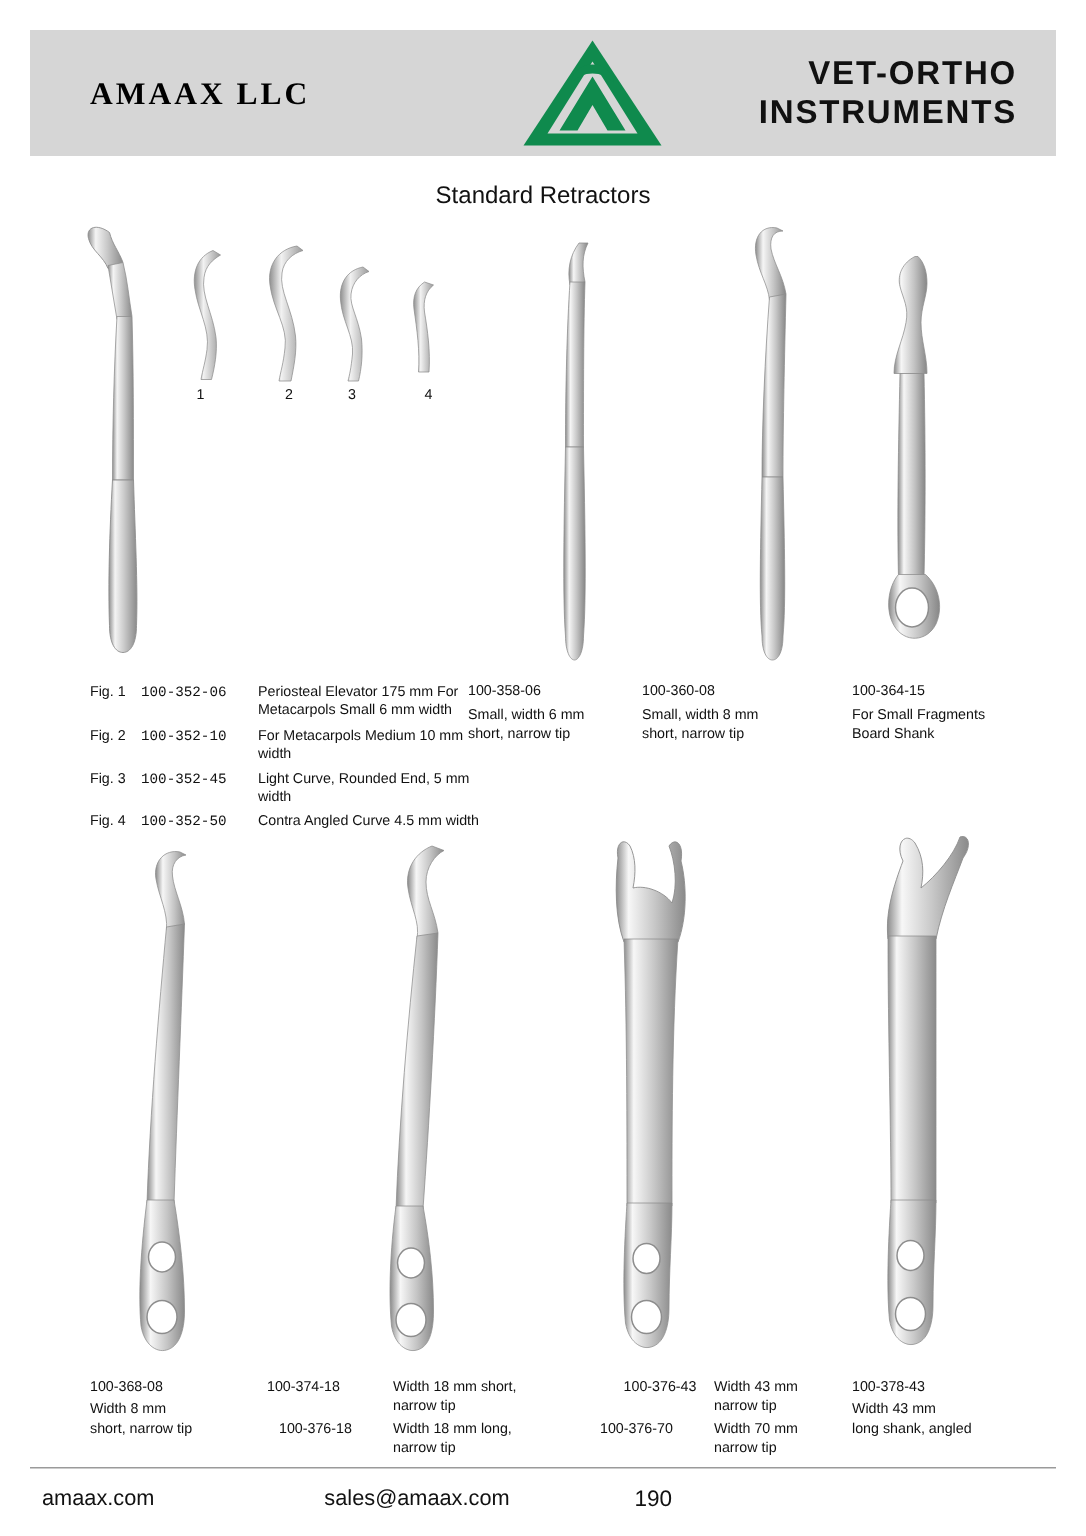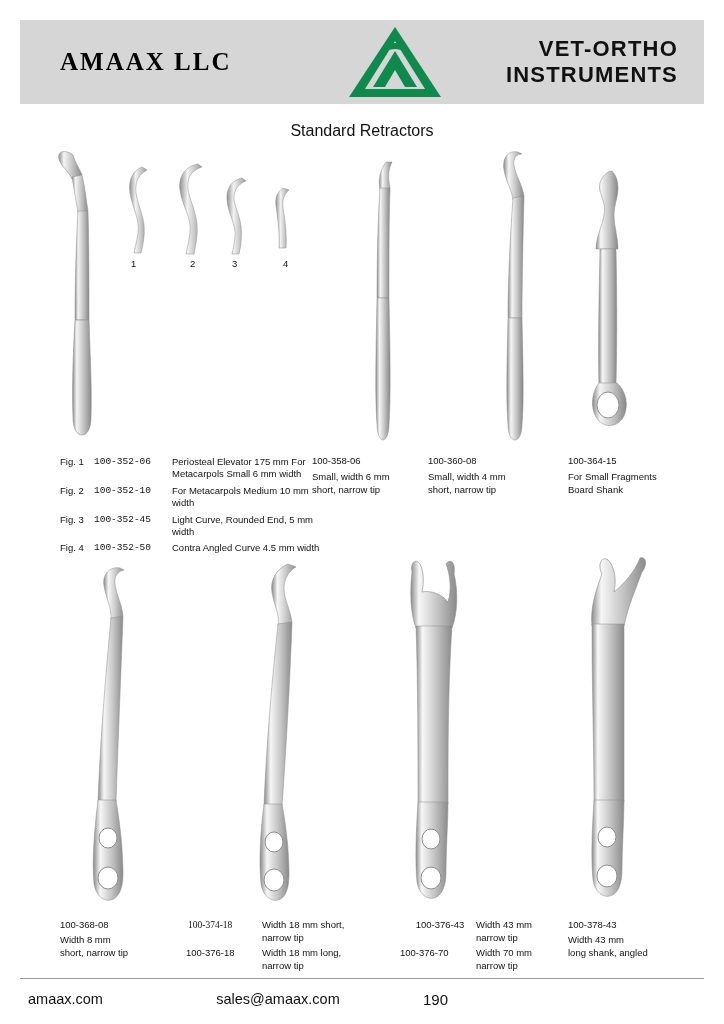--- a/index.html
+++ b/index.html
@@ -29,21 +29,21 @@
     top: 20px;
     width: 684px;
     height: 84px;
     background: #d6d6d6;
     display: flex;
     align-items: center;
   }
   .brand {
     font-family: "Liberation Serif", serif;
     font-weight: bold;
-    font-size: 25px;
+    font-size: 21px;
     letter-spacing: 2px;
     color: #000;
     padding-left: 40px;
     width: 280px;
   }
   .logo-wrap {
     width: 110px;
     display: flex;
     justify-content: center;
     align-items: center;
@@ -288,21 +288,21 @@
         </tr>
       </tbody>
     </table>
   </div>
 
   <div class="lbl" style="left:312px; top:455px; width:110px;">100-358-06</div>
   <div class="lbl" style="left:312px; top:471px; width:110px;">Small, width 6 mm
 short, narrow tip</div>
 
   <div class="lbl" style="left:428px; top:455px; width:120px;">100-360-08</div>
-  <div class="lbl" style="left:428px; top:471px; width:120px;">Small, width 4 mm
+  <div class="lbl" style="left:428px; top:471px; width:120px;">Small, width 8 mm
 short, narrow tip</div>
 
   <div class="lbl" style="left:568px; top:455px; width:130px;">100-364-15</div>
   <div class="lbl" style="left:568px; top:471px; width:130px;">For Small Fragments
 Board Shank</div>
 
   <div class="inst" style="left:78px; top:562px;">
     <svg width="80" height="345" viewBox="0 0 80 345">
       <defs>
         <linearGradient id="g4" x1="0" y1="0" x2="1" y2="0">
@@ -365,21 +365,21 @@
       <path d="M32 250 C30 280 29 310 31 330 C33 342 41 348 48 346 C56 344 60 334 60 320 C60 296 62 272 62 250 Z" fill="url(#g5)" stroke="#8c8c8c" stroke-width="0.5"></path>
       <ellipse cx="45" cy="287" rx="9" ry="10" fill="#ffffff" stroke="#8d8d8d" stroke-width="1"></ellipse>
       <ellipse cx="45" cy="326" rx="10" ry="11" fill="#ffffff" stroke="#8d8d8d" stroke-width="1"></ellipse>
     </svg>
   </div>
 
   <div class="lbl" style="left:60px; top:919px; width:120px;">100-368-08</div>
   <div class="lbl" style="left:60px; top:934px; width:120px;">Width 8 mm
 short, narrow tip</div>
 
-  <div class="lbl" style="left:188px; top:919px; width:80px;font-family:Liberation Serif, serif;">100-374-18</div>
+  <div class="lbl" style="left:178px; top:919px; width:80px;">100-374-18</div>
   <div class="lbl" style="left:262px; top:919px; width:110px;">Width 18 mm short,
 narrow tip</div>
   <div class="lbl" style="left:186px; top:947px; width:80px;">100-376-18</div>
   <div class="lbl" style="left:262px; top:947px; width:110px;">Width 18 mm long,
 narrow tip</div>
 
   <div class="lbl" style="left:400px; top:919px; width:80px;text-align:center;">100-376-43</div>
   <div class="lbl" style="left:476px; top:919px; width:90px;">Width 43 mm
 narrow tip</div>
   <div class="lbl" style="left:400px; top:947px; width:80px;">100-376-70</div>

